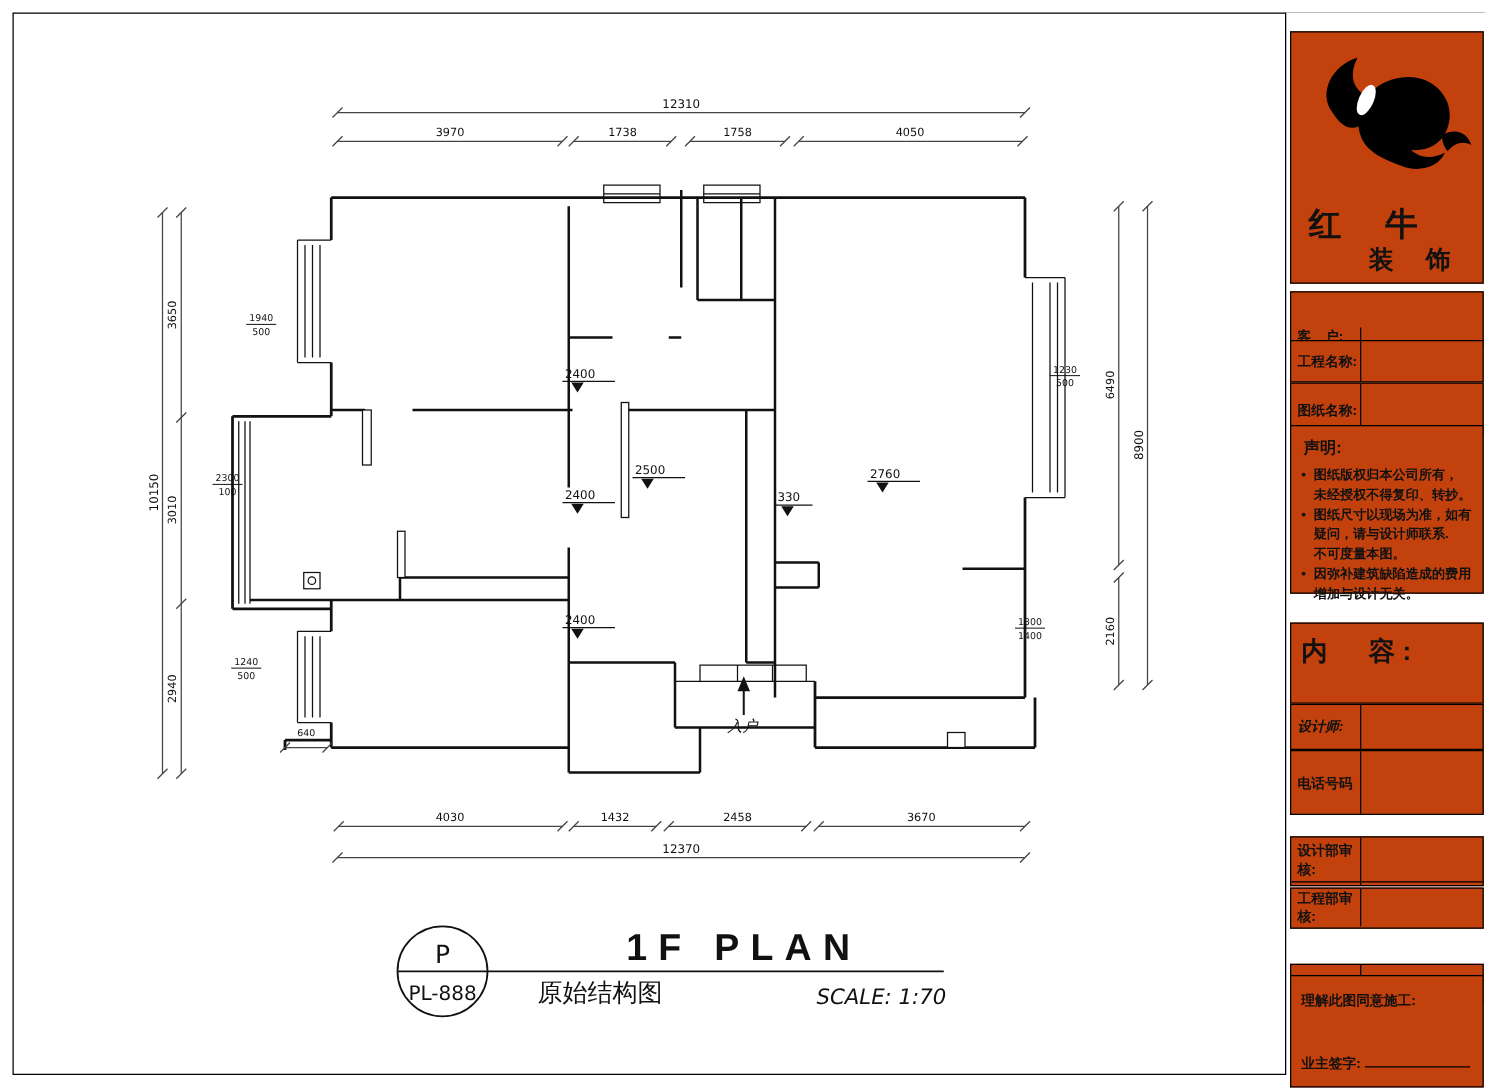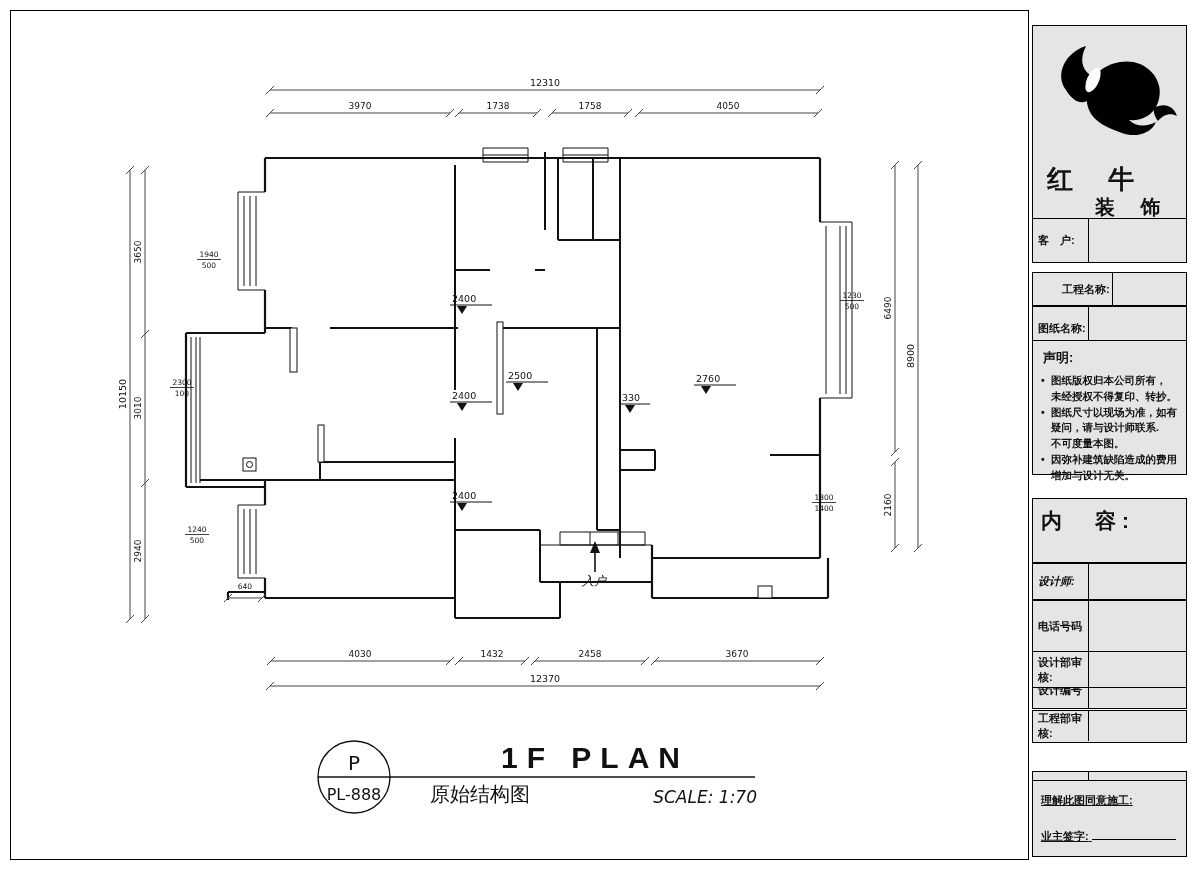--- a/index.html
+++ b/index.html
@@ -19,33 +19,33 @@
   .entr{font:italic 12px "DejaVu Sans",sans-serif;}
   .t-big{font:bold 30px "Liberation Sans",sans-serif;letter-spacing:9px;}
   .t-cn{font:20px "DejaVu Sans",sans-serif;}
   .t-scale{font:italic 17px "DejaVu Sans",sans-serif;}
   .t-p{font:20px "DejaVu Sans",sans-serif;}
   .t-pl{font:16px "DejaVu Sans",sans-serif;}
 
   
   .panel{position:absolute;left:1028px;top:10px;width:162px;height:850px;
          border-left:1.4px solid #000;box-sizing:border-box;background:#fff;}
-  .pbox{position:absolute;left:3px;width:155px;border:1.2px solid #000;box-sizing:border-box;background:#e5e5e5;}
+  .pbox{position:absolute;left:3px;width:155px;border:1.2px solid #000;box-sizing:border-box;background:#c2410c;}
   .prow{display:flex;align-items:stretch;}
   .plabel{width:56px;border-right:1.2px solid #000;display:flex;align-items:center;
           padding-left:5px;font-size:11px;font-weight:bold;box-sizing:border-box;}
   .pvalue{flex:1;}
   .logo-name1{position:absolute;left:14px;top:136px;font-size:26px;font-weight:bold;letter-spacing:14px;}
   .logo-name2{position:absolute;left:62px;top:168px;font-size:20px;font-weight:bold;letter-spacing:10px;}
   .stmt-title{font-size:13px;font-weight:bold;margin:8px 0 6px 10px;}
   .stmt-line{font-size:10.5px;font-weight:bold;line-height:1.5;margin-left:8px;}
   .stmt-line .blt{display:inline-block;width:10px;}
   .content-title{font-size:21px;font-weight:bold;margin:8px 0 0 8px;letter-spacing:6px;}
   .sign-line1{font-size:11px;font-weight:bold;margin:12px 0 0 8px;}
-  .sign-line2{font-size:11px;font-weight:bold;margin:21px 0 0 8px;}
+  .sign-line2{font-size:11px;font-weight:bold;margin:35px 0 0 8px;}
   .sign-underline{display:inline-block;width:84px;border-bottom:1.2px solid #000;height:10px;}
 </style>
 </head>
 <body>
 
 <div class="sheet-frame"></div>
 
 <svg width="1030" height="872" viewBox="0 0 1030 872" style="position:absolute;left:0;top:0;">
 
   <g stroke="#111" stroke-width="2.2" fill="none">
@@ -217,25 +217,25 @@
         <path fill="#000" d="M30,62 C18,46 30,24 50,18 C44,30 45,40 54,47 C60,52 62,62 56,69 C46,80 36,72 30,62 Z"></path>
         <path fill="#000" d="M52,62 C56,40 84,28 104,36 C122,44 128,62 121,77 C116,88 105,93 93,92 C100,99 111,99 120,94 C115,106 99,110 86,105 C72,100 58,94 53,82 C50,74 50,68 52,62 Z"></path>
         <path fill="#000" d="M118,80 C128,74 138,78 141,88 C134,84 127,87 122,93 C119,89 117,84 118,80 Z"></path>
         <ellipse cx="57" cy="52" rx="6" ry="13" fill="#fff" transform="rotate(24 57 52)"></ellipse>
       </g>
     </svg>
     <div class="logo-name1">红 牛</div>
     <div class="logo-name2">装 饰</div>
   </div>
 
-  <div class="pbox prow" style="top:208px;height:45px;">
+  <div class="pbox prow" style="top:223px;height:45px;align-items:flex-end;">
     <div class="plabel">客　户:</div>
     <div class="pvalue"></div>
   </div>
-  <div class="pbox prow" style="top:262px;height:34px;padding-left:24px;">
+  <div class="pbox prow" style="top:262px;height:34px;">
     <div class="plabel">工程名称:</div>
     <div class="pvalue"></div>
   </div>
   <div class="pbox prow" style="top:296px;height:44px;">
     <div class="plabel">图纸名称:</div>
     <div class="pvalue"></div>
   </div>
 
   <div class="pbox" style="top:330px;height:135px;">
     <div class="stmt-title">声明:</div>
@@ -257,30 +257,30 @@
     <div class="pvalue"></div>
   </div>
   <div class="pbox prow" style="top:590px;height:52px;">
     <div class="plabel">电话号码</div>
     <div class="pvalue"></div>
   </div>
   <div class="pbox prow" style="top:662px;height:37px;">
     <div class="plabel">设计编号</div>
     <div class="pvalue"></div>
   </div>
-  <div class="pbox prow" style="top:641px;height:37px;">
+  <div class="pbox prow" style="top:659px;height:37px;">
     <div class="plabel">设计部审核:</div>
     <div class="pvalue"></div>
   </div>
   <div class="pbox prow" style="top:700px;height:33px;flex-direction:column;">
     <div class="plabel">工程部审核:</div>
     <div class="pvalue"></div>
   </div>
   <div class="pbox prow" style="top:733px;height:33px;margin-top:28px;">
     <div class="plabel">图纸编号</div>
     <div class="pvalue"></div>
   </div>
 
-  <div class="pbox" style="top:770px;height:77px;text-decoration:underline;">
+  <div class="pbox" style="top:770px;height:90px;">
     <div class="sign-line1">理解此图同意施工:</div>
     <div class="sign-line2"><span>业主签字:</span> <span class="sign-underline"></span></div>
   </div>
 </div>
 
 </body></html>

